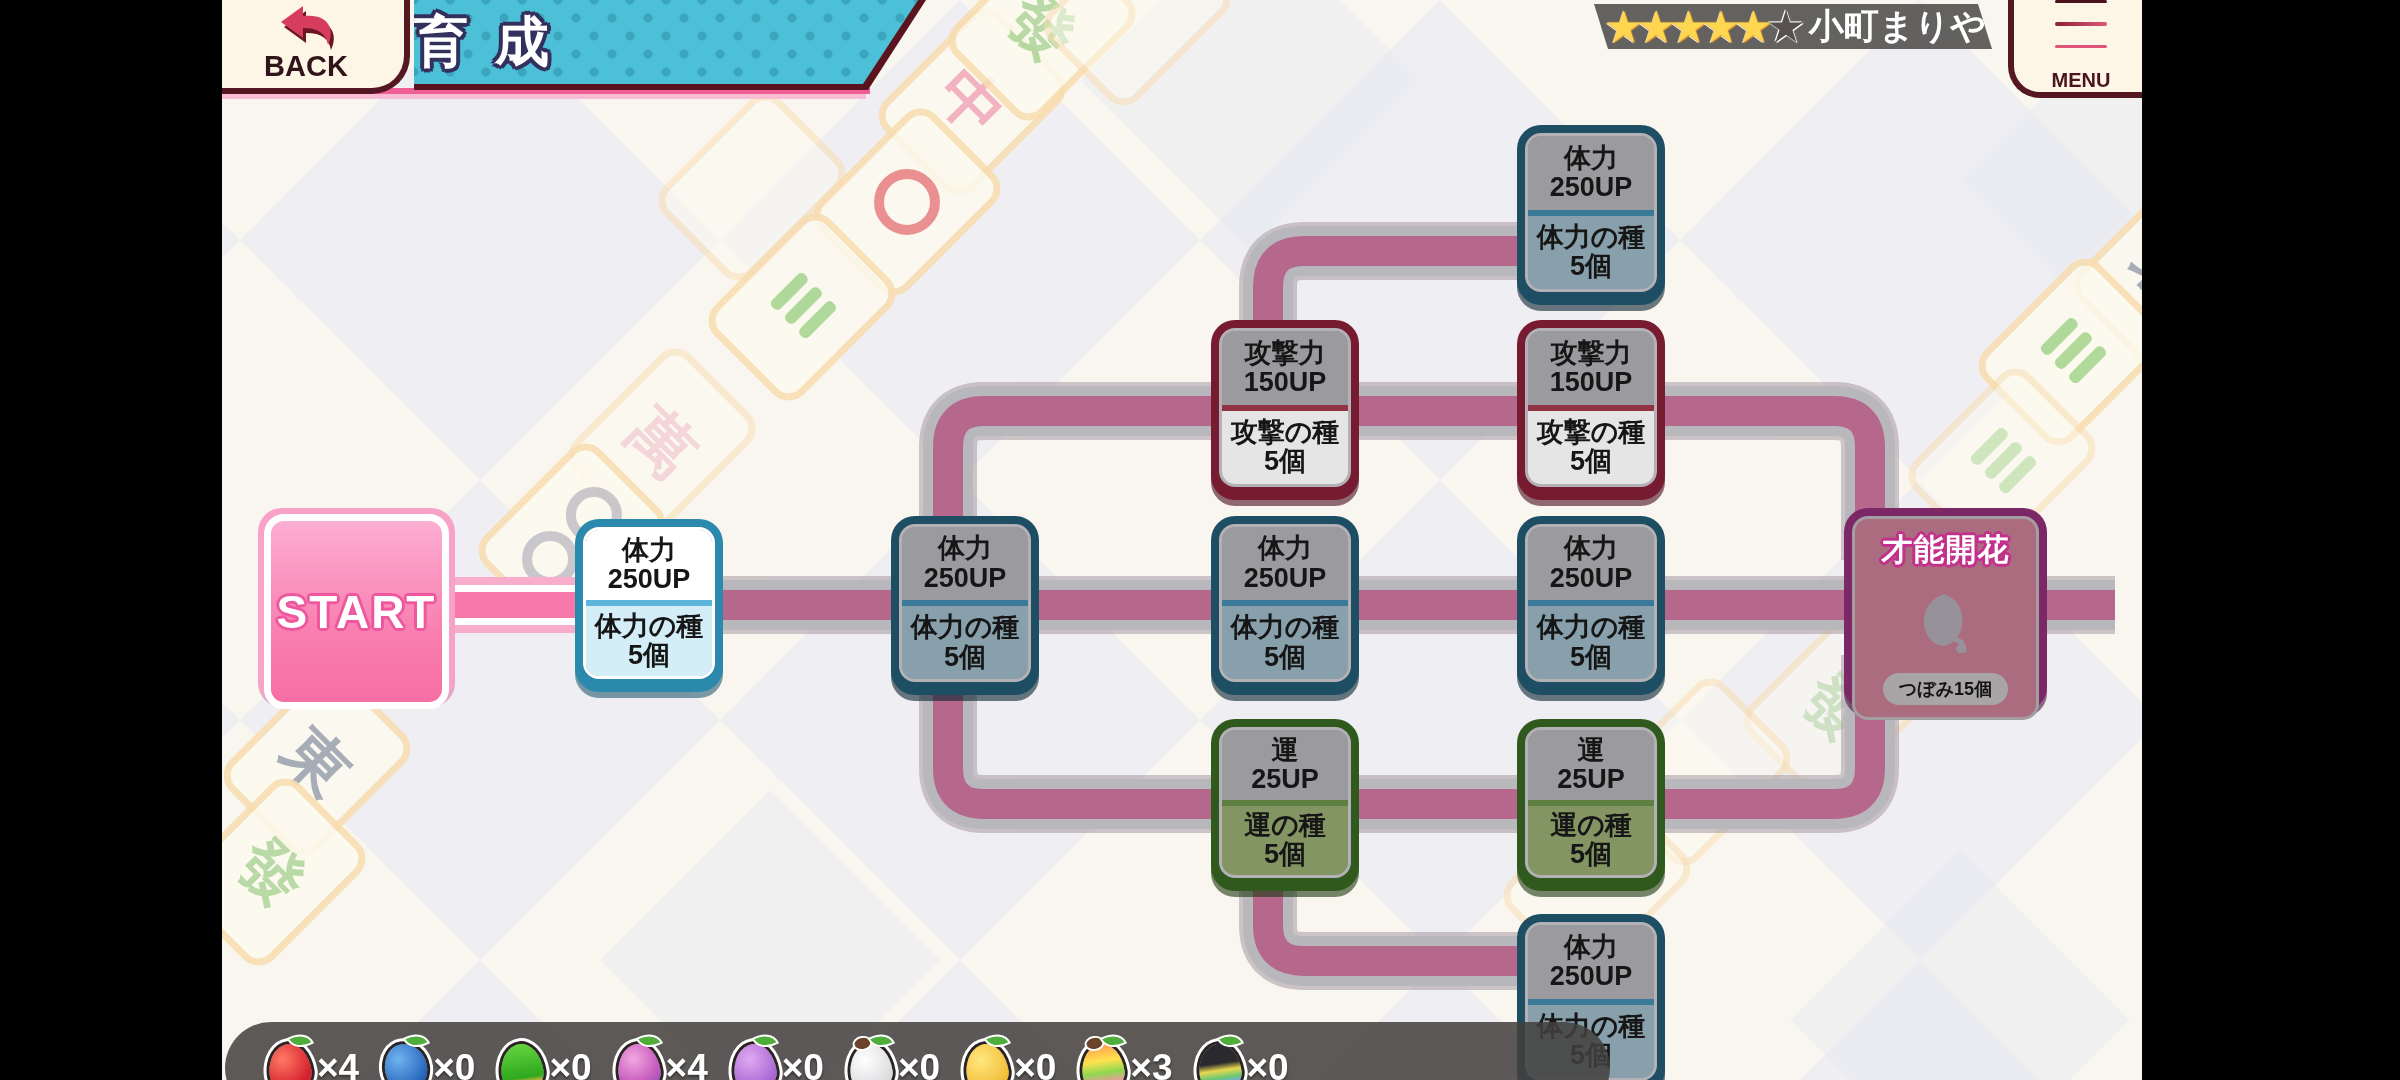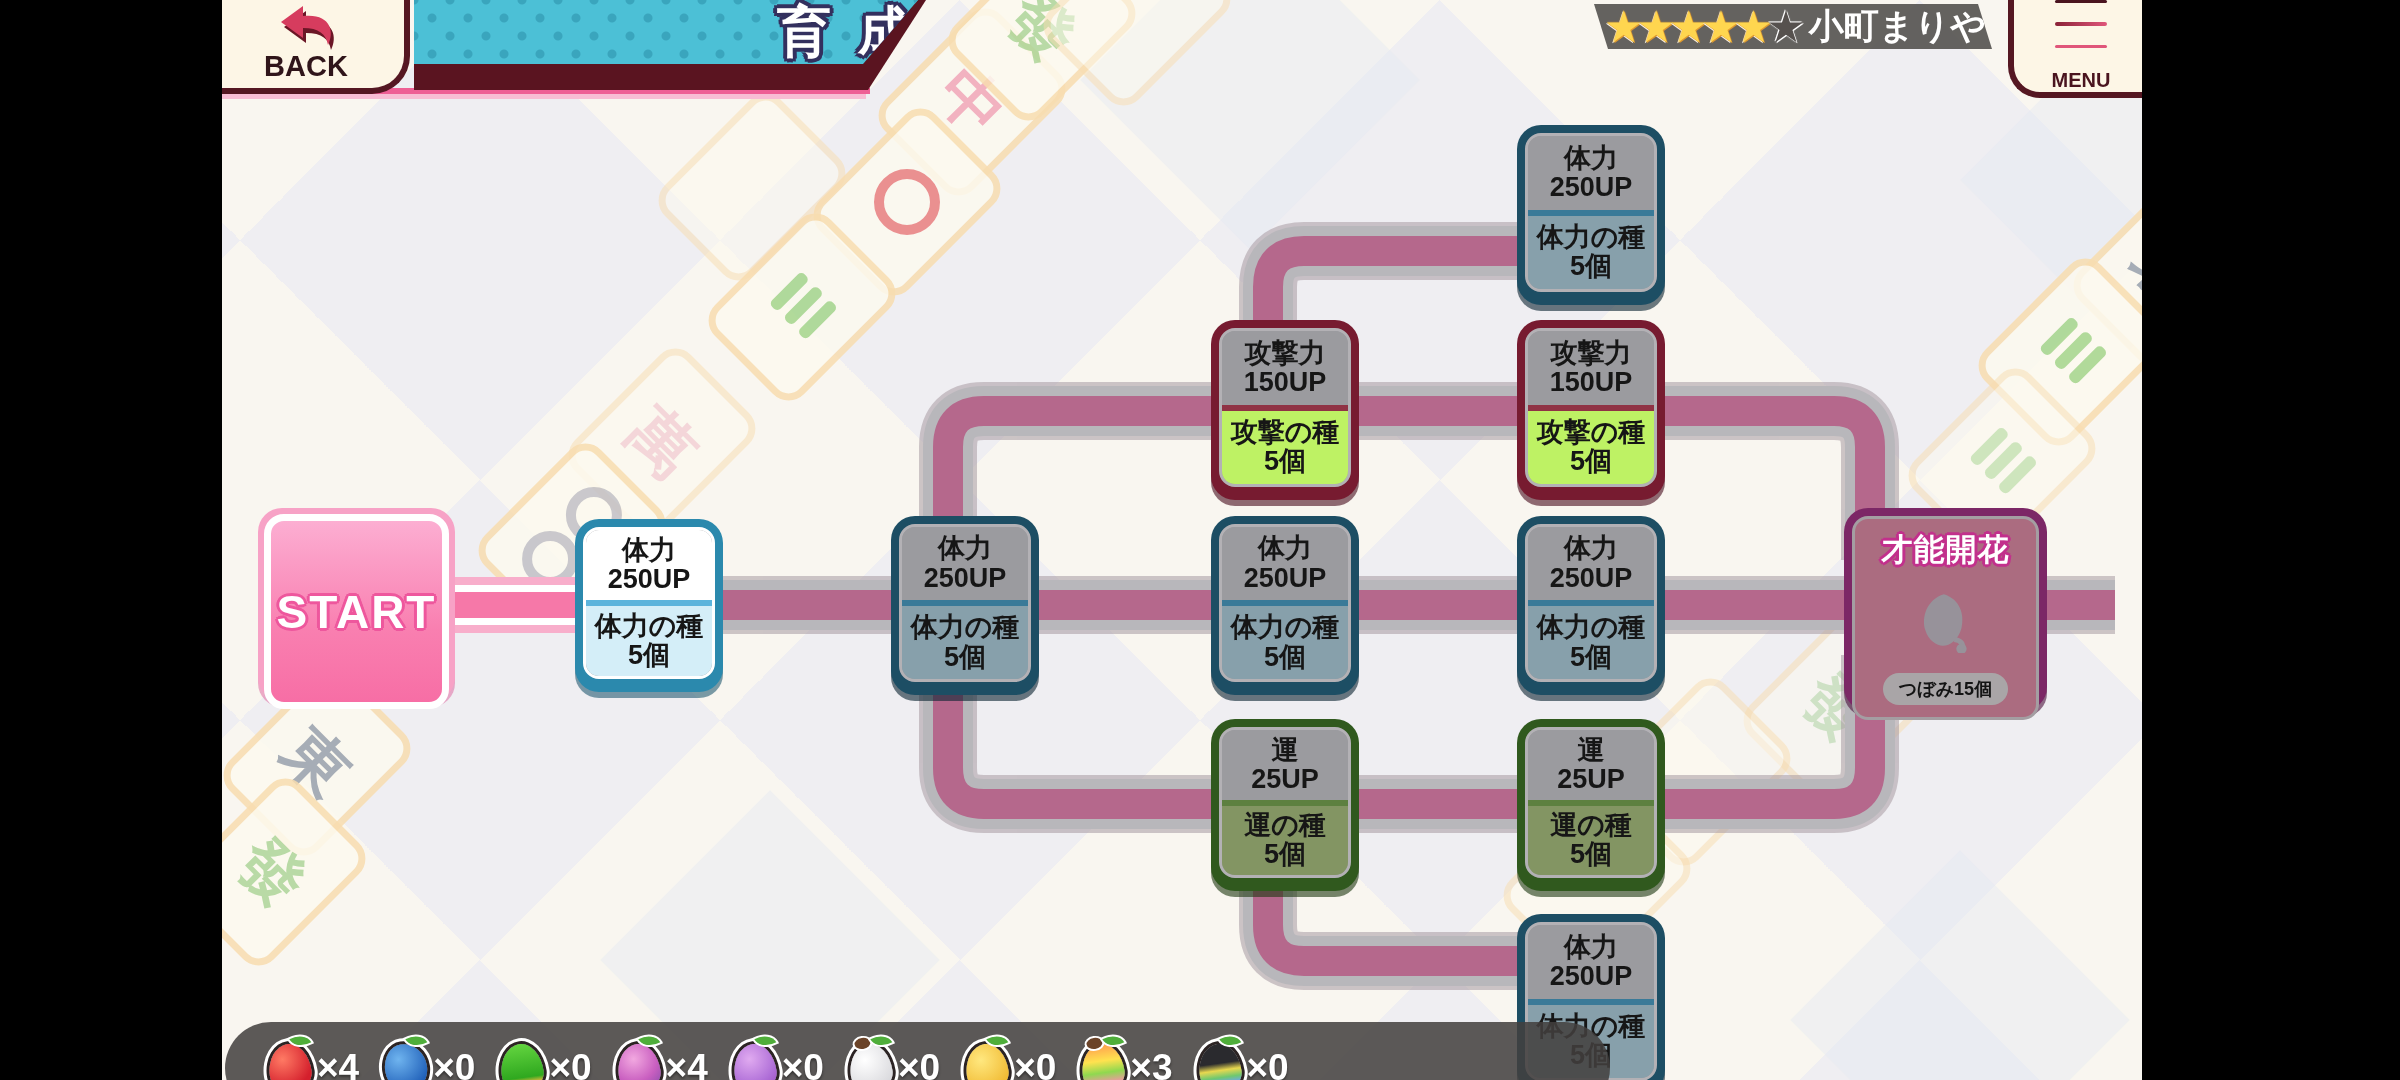--- a/index.html
+++ b/index.html
@@ -31,21 +31,21 @@
   .n-avail .node-inner{border-color:#ffffff;}
   .n-avail .sec.top{background:#ffffff;}
   .n-avail .sec.bot{background:#d4eef8;}
   .n-avail .divider{background:#5cb4dc;}
   .n-hp{background:#1d4e64;box-shadow:0 6px 0 rgba(10,35,48,.6);}
   .n-hp .sec.top{background:#9b9b9f;}
   .n-hp .sec.bot{background:#87a0ab;}
   .n-hp .divider{background:#3a7a98;}
   .n-atk{background:#771b30;box-shadow:0 6px 0 rgba(70,12,28,.6);}
   .n-atk .sec.top{background:#9b9b9f;}
-  .n-atk .sec.bot{background:#bef264;}
+  .n-atk .sec.bot{background:#e5e5e5;}
   .n-atk .divider{background:#903345;}
   .n-luck{background:#30591e;box-shadow:0 6px 0 rgba(28,55,15,.6);}
   .n-luck .sec.top{background:#9b9b9f;}
   .n-luck .sec.bot{background:#839563;}
   .n-luck .divider{background:#5d8040;}
   .n-start{background:#f7a2c6;box-shadow:0 6px 0 rgba(221,95,156,.5);padding:6px;}
   .start-inner{height:100%;border-radius:20px;border:7px solid #ffffff;
     background:linear-gradient(180deg,#fcaed2 0%,#f97fb0 60%,#f76ea5 100%);
     display:flex;align-items:center;justify-content:center;}
   .start-label{font-size:46px;font-weight:800;color:#fff;letter-spacing:2px;
@@ -66,25 +66,25 @@
     display:flex;flex-direction:column;align-items:center;justify-content:center;gap:19px;cursor:pointer;text-align:right;}
   .menu-bar{width:52px;height:9px;border-radius:5px;}
   .menu-bar.b1{background:#4a141f;}
   .menu-bar.b2{background:linear-gradient(90deg,#8a2237,#e0567a);}
   .menu-bar.b3{background:#e0567a;}
   .menu-label{font-size:20px;font-weight:800;color:#4a141f;margin-top:2px;}
   .banner-border{left:414px;top:0;width:512px;height:90px;background:#5a1420;
     clip-path:polygon(0 0,100% 0,calc(100% - 58px) 100%,0 100%);}
   .underline1{left:222px;top:88px;width:648px;height:6px;background:#ee5f95;}
   .underline2{left:222px;top:94px;width:644px;height:5px;background:#f8bdd4;}
-  .banner-fill{left:414px;top:0;width:504px;height:64px;background-color:#4cc0d6;
+  .banner-fill{left:414px;top:0;width:504px;height:84px;background-color:#4cc0d6;
     background-image:radial-gradient(#3aa5bd 4px,transparent 5px),radial-gradient(#3aa5bd 4px,transparent 5px);
     background-size:36px 36px,36px 36px;background-position:0 0,18px 18px;
     clip-path:polygon(0 0,100% 0,calc(100% - 55px) 100%,0 100%);
-    display:flex;align-items:center;justify-content:flex-end;}
+    display:flex;align-items:center;justify-content:flex-start;}
   .banner-title{font-size:54px;font-weight:800;color:#fff;letter-spacing:6px;
     text-shadow:-4px 0 #33305e,4px 0 #33305e,0 -4px #33305e,0 4px #33305e,-3px -3px #33305e,3px 3px #33305e,-3px 3px #33305e,3px -3px #33305e;}
   .star-pill{left:1594px;top:4px;width:398px;height:45px;background:rgba(72,69,67,.84);
     clip-path:polygon(0 0,calc(100% - 14px) 0,100% 100%,14px 100%);
     display:flex;align-items:center;padding-left:10px;box-sizing:border-box;}
   .star{font-size:44px;line-height:1;margin-right:-7px;color:#ffd64f;
     text-shadow:0 0 2px #e09a30,1px 1px 0 #e09a30,-1px 1px 0 #fff;}
   .star.empty{color:#56514e;text-shadow:0 0 2px #fff,1px 1px 0 #fff,-1px -1px 0 #fff;}
   .char-name{font-size:35px;font-weight:800;color:#fff;margin-left:10px;white-space:nowrap;}
   

